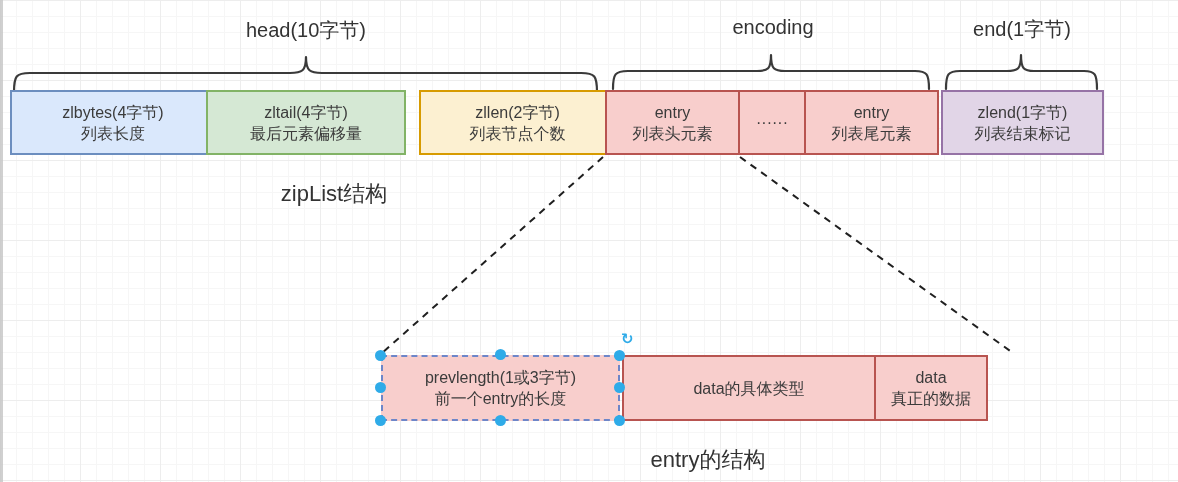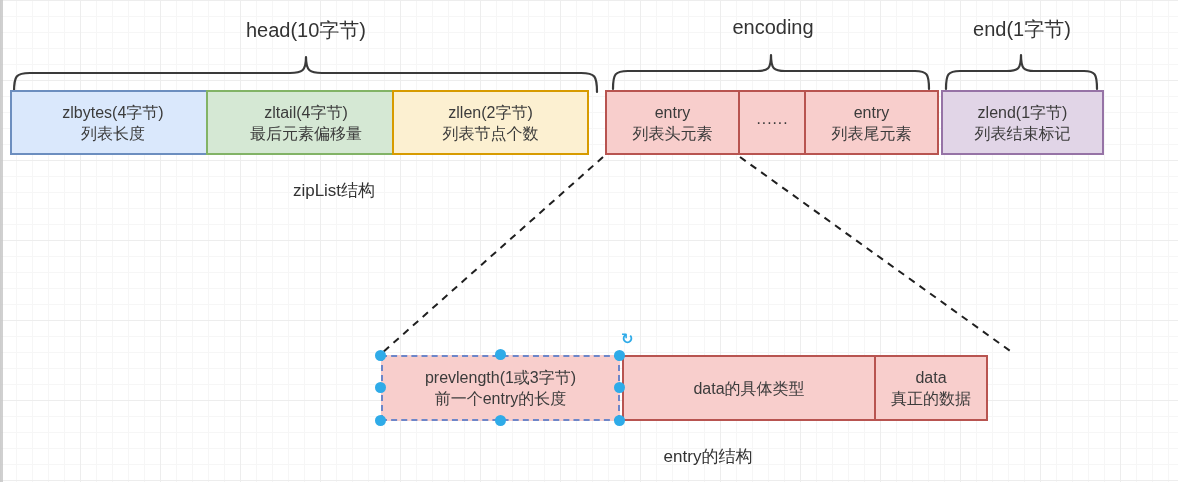--- a/index.html
+++ b/index.html
@@ -11,38 +11,38 @@
       linear-gradient(#ededed 1px, transparent 1px),
       linear-gradient(90deg, #ededed 1px, transparent 1px),
       linear-gradient(#f6f6f6 1px, transparent 1px),
       linear-gradient(90deg, #f6f6f6 1px, transparent 1px);
     background-size:80px 80px,80px 80px,16px 16px,16px 16px;
     color:#3b3b3b;
   }
   .edge-strip{position:absolute;left:0;top:0;width:3px;height:482px;background:#c4c4c4;opacity:.8;}
   svg.overlay{position:absolute;left:0;top:0;pointer-events:none;}
   .toplabel{position:absolute;top:17px;font-size:20px;text-align:center;color:#333;}
-  .caption{position:absolute;font-size:17px;text-align:center;color:#333;}
+  .caption{position:absolute;font-size:22px;text-align:center;color:#333;}
   .bx{
     position:absolute; box-sizing:border-box;
     display:flex; flex-direction:column; align-items:center; justify-content:center;
     font-size:16px; line-height:21px; text-align:center; color:#3b3b3b;
   }
   .c-blue  {background:#dae8fc; border:2px solid #6c8ebf;padding-left:8px;}
   .c-green {background:#d5e8d4; border:2px solid #82b366;}
   .c-yellow{background:#fcf0d1; border:2px solid #d79b00;}
   .c-pink  {background:#f8cecc; border:2px solid #b85450;}
   .c-purple{background:#e1d5e7; border:2px solid #9673a6;}
   .c-selected{background:#f8cecc; border:2px dashed #6d86c9;}
 
   
   .row1{top:90px;height:65px;}
   .b-zlbytes{left:10px;width:198px;}
   .b-zltail {left:206px;width:200px;}
-  .b-zllen  {left:392px;width:197px;}
+  .b-zllen  {left:419px;width:197px;}
   .b-ehead  {left:605px;width:135px;}
   .b-edots  {left:738px;width:68px;}
   .b-etail  {left:804px;width:135px;}
   .b-zlend  {left:941px;width:163px;}
 
   
   .row2{top:355px;height:66px;}
   .b-prevlen {left:381px;width:239px;}
   .b-encoding{left:622px;width:254px;}
   .b-data    {left:874px;width:114px;}

